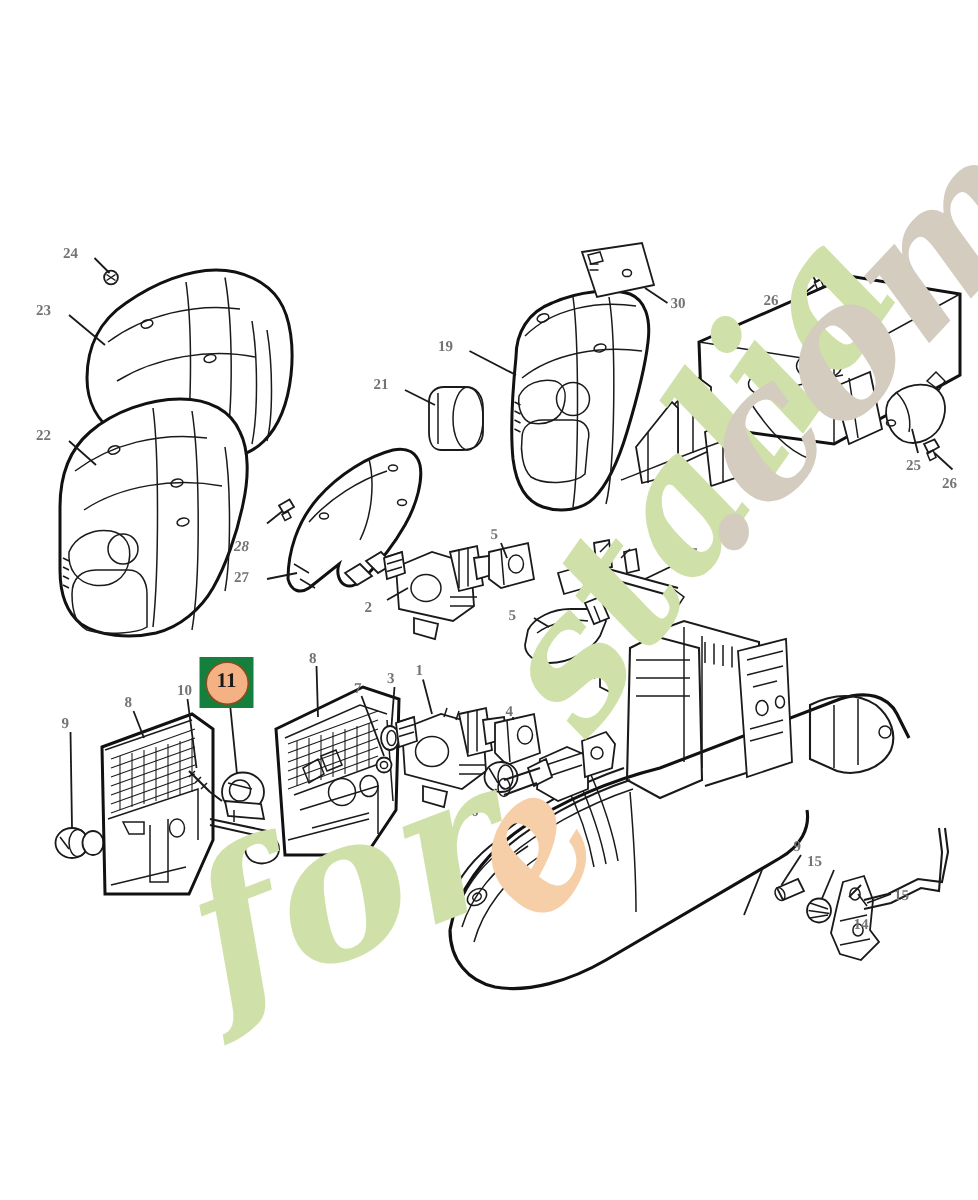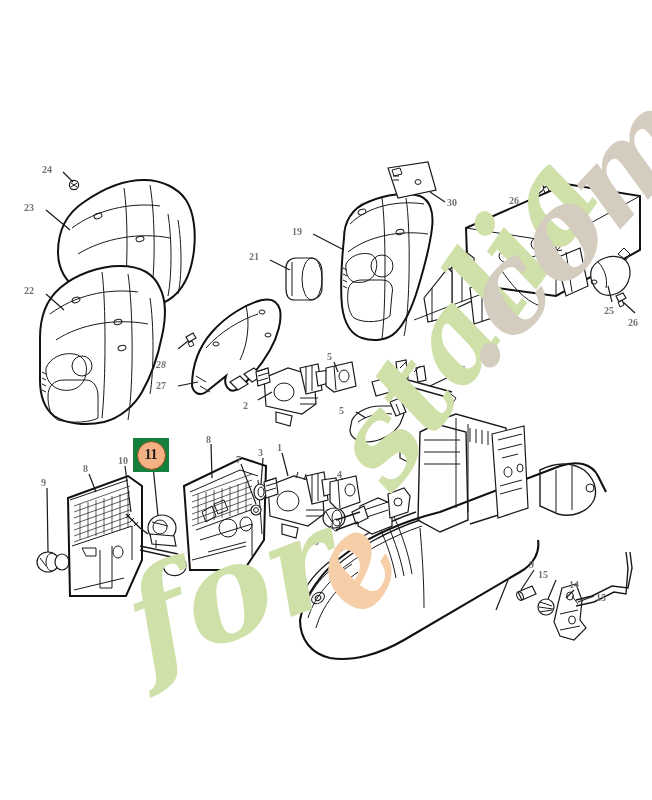--- a/index.html
+++ b/index.html
@@ -536,20 +536,20 @@
   <div class="callout" style="left:118px; top:456px;">10</div>
   <div class="callout" style="left:41px;  top:478px;">9</div>
   <div class="callout" style="left:83px;  top:464px;">8</div>
   <div class="callout" style="left:236px; top:455px;">7</div>
   <div class="callout" style="left:258px; top:448px;">3</div>
   <div class="callout" style="left:277px; top:443px;">1</div>
   <div class="callout" style="left:337px; top:470px;">4</div>
   <div class="callout" style="left:314px; top:537px;">6</div>
   <div class="callout" style="left:529px; top:560px;">9</div>
   <div class="callout" style="left:538px; top:570px;font-family:Liberation Serif, serif;">15</div>
-  <div class="callout" style="left:569px; top:580px;">14</div>
+  <div class="callout" style="left:569px; top:612px;">14</div>
   <div class="callout" style="left:596px; top:593px;">15</div>
 
   <div class="callout-highlight" style="left:133px; top:438px;">
     <div class="bubble">11</div>
   </div>
 
 </div>
 
 </body></html>

